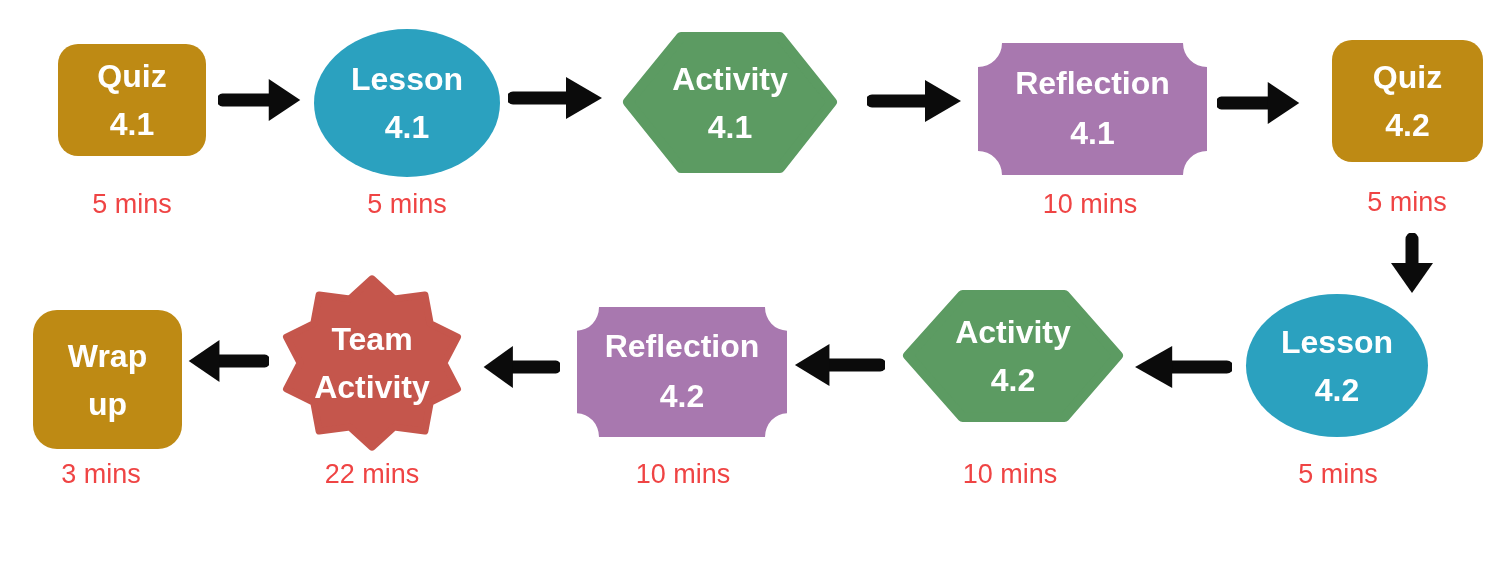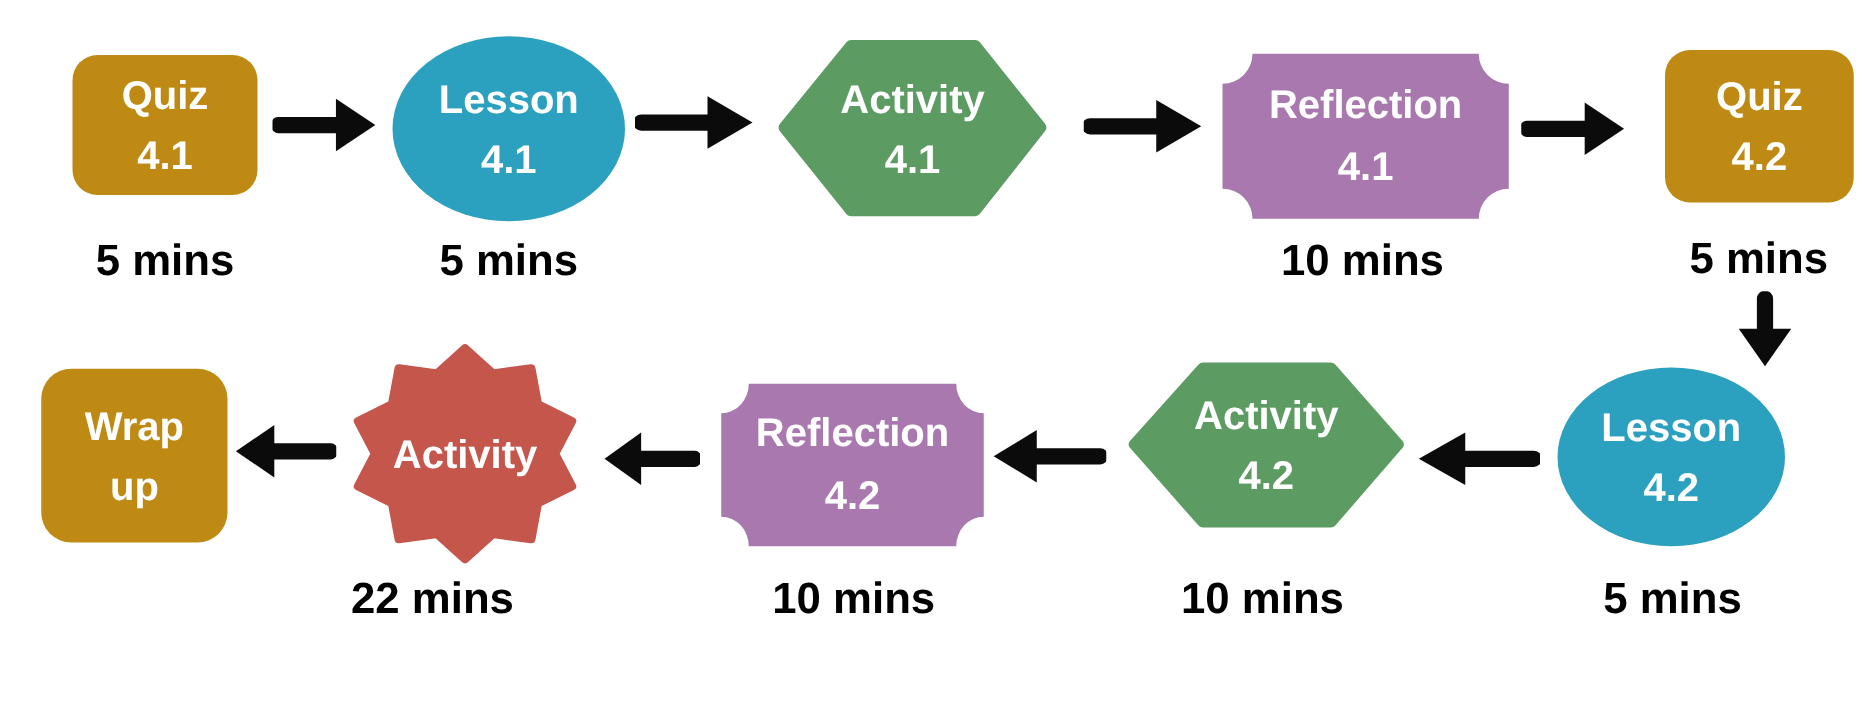--- a/index.html
+++ b/index.html
@@ -17,21 +17,21 @@
   .shape-svg{position:absolute;inset:0;width:100%;height:100%;display:block;overflow:visible;}
   .node-label{
     position:absolute;inset:0;
     display:flex;flex-direction:column;align-items:center;justify-content:center;
     color:#ffffff;font-weight:700;font-size:32px;line-height:1.5;
     text-align:right;white-space:nowrap;
   }
   .ticket .node-label{font-size:32px;line-height:1.55;}
   .time{
     position:absolute;transform:translateX(-50%);
-    font-weight:700;font-size:35px;color:#000000;white-space:nowrap;
+    font-weight:400;font-size:27px;color:#ef4444;white-space:nowrap;
   }
   .arrow{position:absolute;display:block;}
 </style>
 </head>
 <body>
 
 <div class="canvas">
 
   <div class="node rounded-rect" style="left:58px;top:44px;width:148px;height:112px;">
     <div class="shape-bg" style="background-color: rgb(190, 138, 20);"></div>
@@ -103,25 +103,26 @@
       <span>Reflection</span>
       <span>4.2</span>
     </div>
   </div>
 
   <div class="node star" style="left:275px;top:272px;width:194px;height:182px;">
     <svg class="shape-svg" viewBox="-8 -8 216 216" preserveAspectRatio="none">
       <polygon points="100,0 124.7,23.9 158.8,19.1 164.7,53 195.1,69.1 180,100 195.1,130.9 164.7,147 158.8,180.9 124.7,176.1 100,200 75.3,176.1 41.2,180.9 35.3,147 4.9,130.9 20,100 4.9,69.1 35.3,53 41.2,19.1 75.3,23.9" stroke-width="8" stroke-linejoin="round" fill="#C5564C" stroke="#C5564C"></polygon>
     </svg>
     <div class="node-label">
+      <span>Team</span>
       <span>Activity</span>
     </div>
   </div>
 
-  <div class="node rounded-rect" style="left:33px;top:295px;width:149px;height:139px;">
+  <div class="node rounded-rect" style="left:33px;top:310px;width:149px;height:139px;">
     <div class="shape-bg" style="border-radius: 24px; background-color: rgb(190, 138, 20);"></div>
     <div class="node-label">
       <span>Wrap</span>
       <span>up</span>
     </div>
   </div>
 
   <svg class="arrow" style="left:218px;top:76px;" width="84" height="48" viewBox="0 0 96 48" preserveAspectRatio="none">
     <line x1="5" y1="24" x2="62" y2="24" stroke-width="13" stroke-linecap="round" stroke="#0b0b0b"></line>
     <polygon points="58,3 94,24 58,45" fill="#0b0b0b"></polygon>
@@ -168,15 +169,16 @@
   </svg>
 
   <div class="time" style="left:132px;top:189px;">5 mins</div>
   <div class="time" style="left:407px;top:189px;">5 mins</div>
   <div class="time" style="left:1090px;top:189px;">10 mins</div>
   <div class="time" style="left:1407px;top:187px;">5 mins</div>
 
   <div class="time" style="left:1338px;top:459px;">5 mins</div>
   <div class="time" style="left:1010px;top:459px;">10 mins</div>
   <div class="time" style="left:683px;top:459px;">10 mins</div>
-  <div class="time" style="left:346px;top:459px;">22 mins</div>
+  <div class="time" style="left:372px;top:459px;">22 mins</div>
+  <div class="time" style="left:101px;top:459px;">3 mins</div>
 
 </div>
 
 </body></html>

